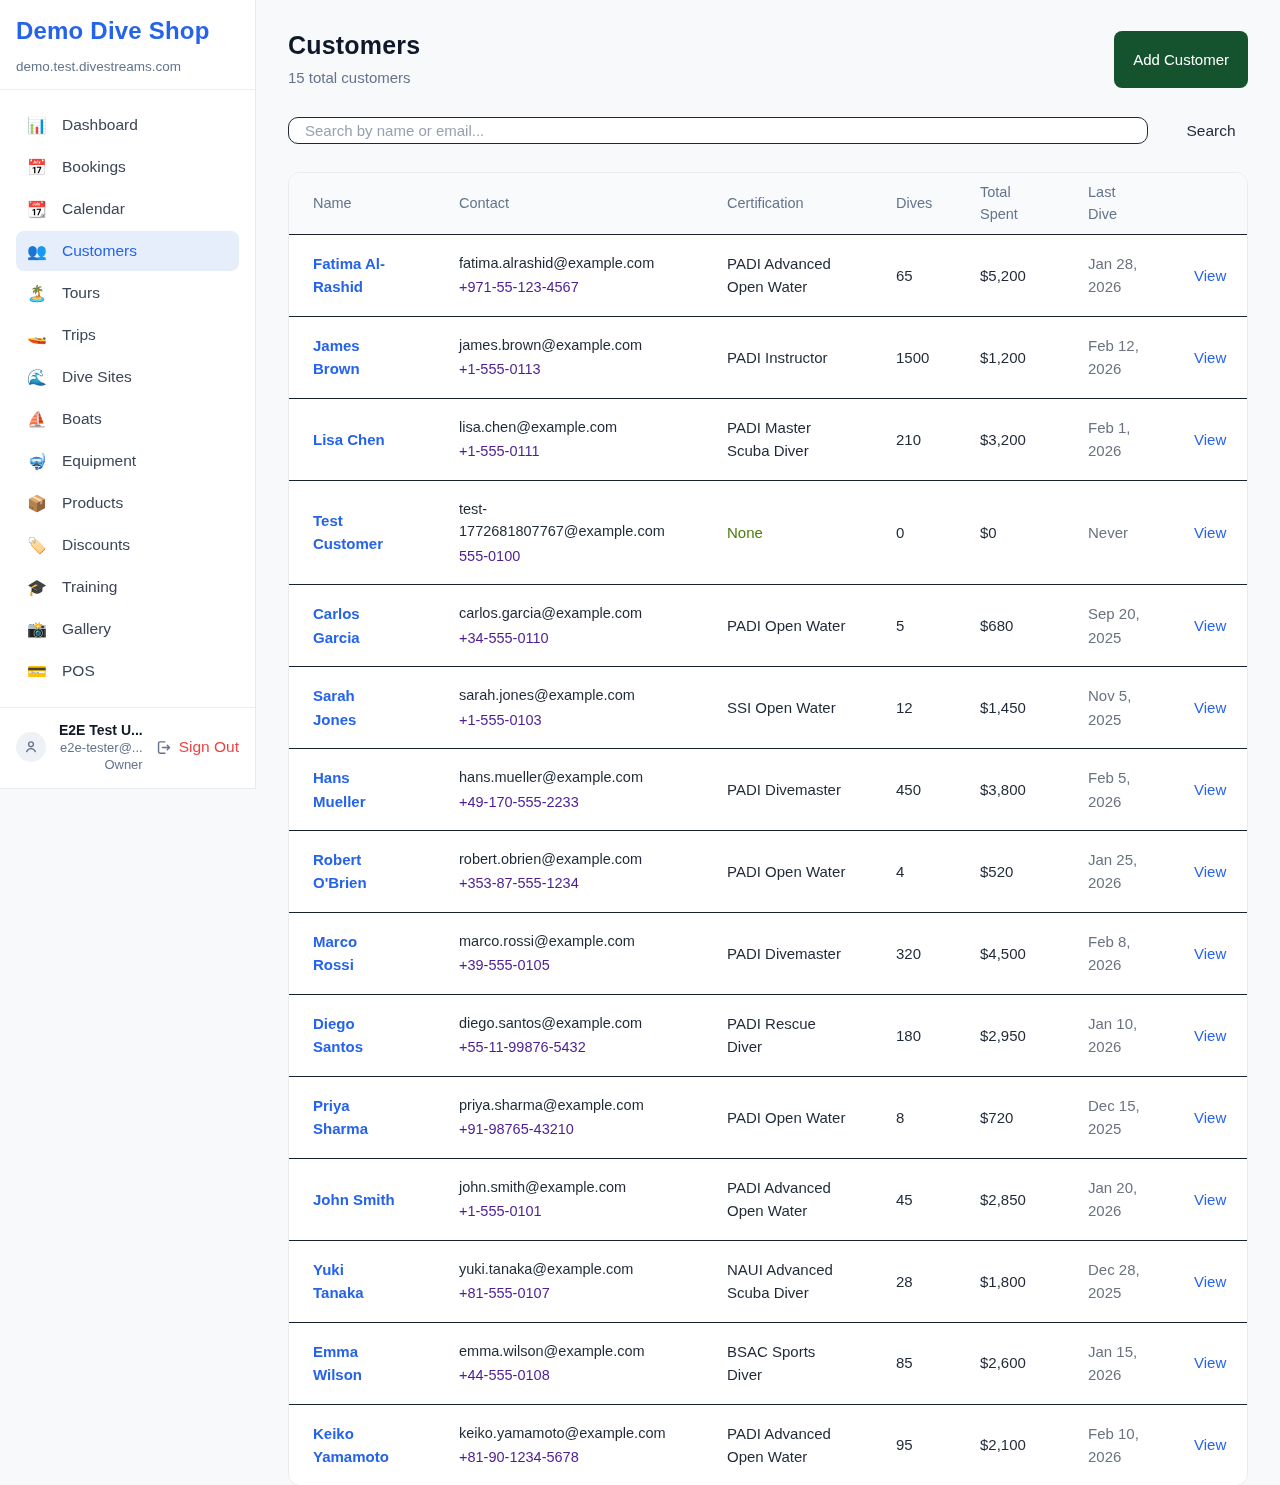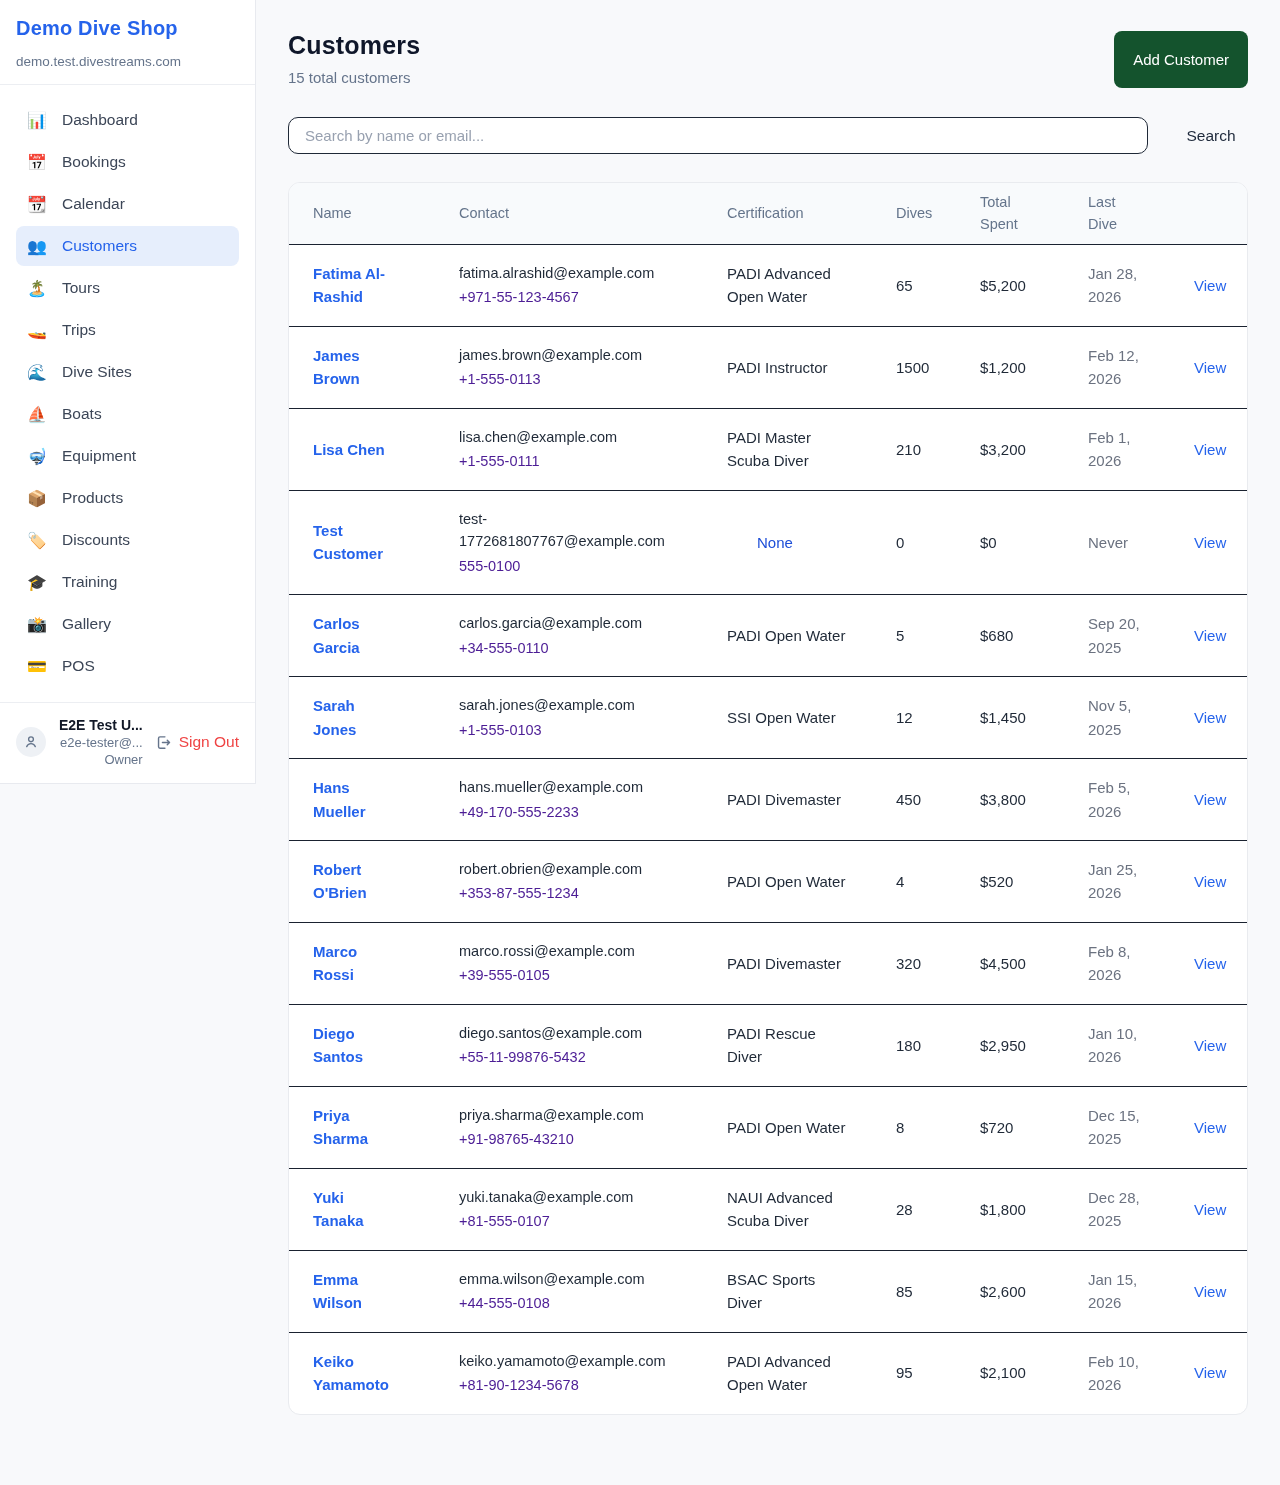--- a/index.html
+++ b/index.html
@@ -4,21 +4,21 @@
 <style>
   * { margin:0; padding:0; box-sizing:border-box; }
   html,body { width:1280px; min-height:1485px; background:#f8f9fb;
     font-family:"Liberation Sans", sans-serif; color:#1f2937; }
 
   
   .sidebar { position:absolute; left:0; top:0; width:256px; background:#fff;
     border-right:1px solid #e8eaef; border-bottom:1px solid #e8eaef;
     padding-bottom:0; z-index:2; }
   .logo-block { padding:17px 16px 15px 16px; border-bottom:1px solid #eceef2; }
-  .brand-name { font-size:20px; font-weight:700; color:#2563eb; letter-spacing:.2px; }
+  .brand-name { font-size:24px; font-weight:700; color:#2563eb; letter-spacing:.2px; }
   .brand-domain { font-size:13.5px; color:#65748b; margin-top:14px; }
   .nav { padding:13px 8px 14px 8px; }
   .nav-item { display:flex; align-items:center; gap:14px; height:40px; margin:2px 8px;
     padding:0 10px; border-radius:8px; cursor:pointer; }
   .nav-icon { width:22px; font-size:16px; text-align:center; flex:none; }
   .nav-label { font-size:15.5px; color:#3c4657; }
   .nav-item.active { background:#e6eefc; }
   .nav-item.active .nav-label { color:#2563eb; font-weight:500; }
   .user-block { border-top:1px solid #eceef2; padding:14px 16px 16px 16px;
     display:flex; align-items:center; gap:12px; }
@@ -32,41 +32,41 @@
 
   
   .main { margin-left:288px; width:960px; padding-top:31px; }
   .head-row { display:flex; justify-content:space-between; align-items:flex-start; }
   .page-title { font-size:25px; font-weight:700; color:#0f172a; letter-spacing:.2px; }
   .page-subtitle { font-size:15px; color:#65748b; margin-top:9px; }
   .btn-primary { background:#14532d; color:#fff; border:none; border-radius:8px;
     font-family:inherit; font-size:15px; font-weight:500; padding:20px 19px; cursor:pointer; }
 
   .search-row { display:flex; align-items:center; margin-top:29px; }
-  .search-input { flex:1; height:37px; border:1.5px solid #1f2937; border-radius:10px;
+  .search-input { flex:1; height:27px; border:1.5px solid #1f2937; border-radius:10px;
     background:#fff; font-family:inherit; font-size:15px; color:#0f766e; padding:0 16px; outline:none; }
   .search-input::placeholder { color:#98a1b0; }
   .btn-search { background:transparent; border:none; font-family:inherit; font-size:15.5px;
     color:#1e293b; padding:0 0 0 26px; cursor:pointer; width:100px; text-align:center; }
 
   
   .card { margin-top:28px; margin-bottom:42px; background:#fff; border:1px solid #e9ebef;
     border-radius:12px; overflow:hidden; }
   table { width:100%; border-collapse:collapse; table-layout:fixed; }
   thead th { background:#f8fafc; height:61px; vertical-align:middle; text-align:left;
     font-weight:400; font-size:14.5px; color:#64748b; padding:8px 8px 8px 24px;
     white-space:pre-line; line-height:1.55; border-bottom:1px solid #1a2230; }
   tbody tr + tr td { border-top:1px solid #1a2230; }
   td { vertical-align:middle; padding:17px 8px 17px 24px; font-size:15px; line-height:1.55; }
   .name-link { color:#2563eb; font-weight:600; text-decoration:none; cursor:pointer;
     display:inline-block; max-width:84px; }
   .email { color:#1f2937; font-size:14.5px; max-width:212px; overflow-wrap:break-word; }
   .phone { color:#4c1d95; font-size:14.5px; margin-top:2px; }
   .cert { color:#1f2937; max-width:126px; }
-  .cert.muted { color:#1d4ed8;margin-left:30px; }
+  .cert.muted { color:#4d7c0f; }
   .num { color:#1f2937; }
   .date { color:#6b7280; max-width:64px; }
   .view-cell { padding-left:34px; }
   .view-link { color:#2563eb; text-decoration:none; cursor:pointer; }
 </style>
 </head>
 <body>
 
 <aside class="sidebar">
   <div class="logo-block">
@@ -387,20 +387,36 @@
               <div class="cert">PADI Open Water</div>
             </td>
     <td class="num">8</td>
     <td class="num">$720</td>
     <td>
               <div class="date">Dec 15, 2025</div>
             </td>
     <td class="view-cell"><a class="view-link">View</a></td>
   </tr>
 
+  <tr>
+    <td><a class="name-link">John Smith</a></td>
+    <td>
+      <div class="email">john.smith@example.com</div>
+      <div class="phone">+1-555-0101</div>
+    </td>
+    <td>
+              <div class="cert">PADI Advanced Open Water</div>
+            </td>
+    <td class="num">45</td>
+    <td class="num">$2,850</td>
+    <td>
+              <div class="date">Jan 20, 2026</div>
+            </td>
+    <td class="view-cell"><a class="view-link">View</a></td>
+  </tr>
 
   <tr>
     <td><a class="name-link">Yuki Tanaka</a></td>
     <td>
       <div class="email">yuki.tanaka@example.com</div>
       <div class="phone">+81-555-0107</div>
     </td>
     <td>
               <div class="cert">NAUI Advanced Scuba Diver</div>
             </td>

